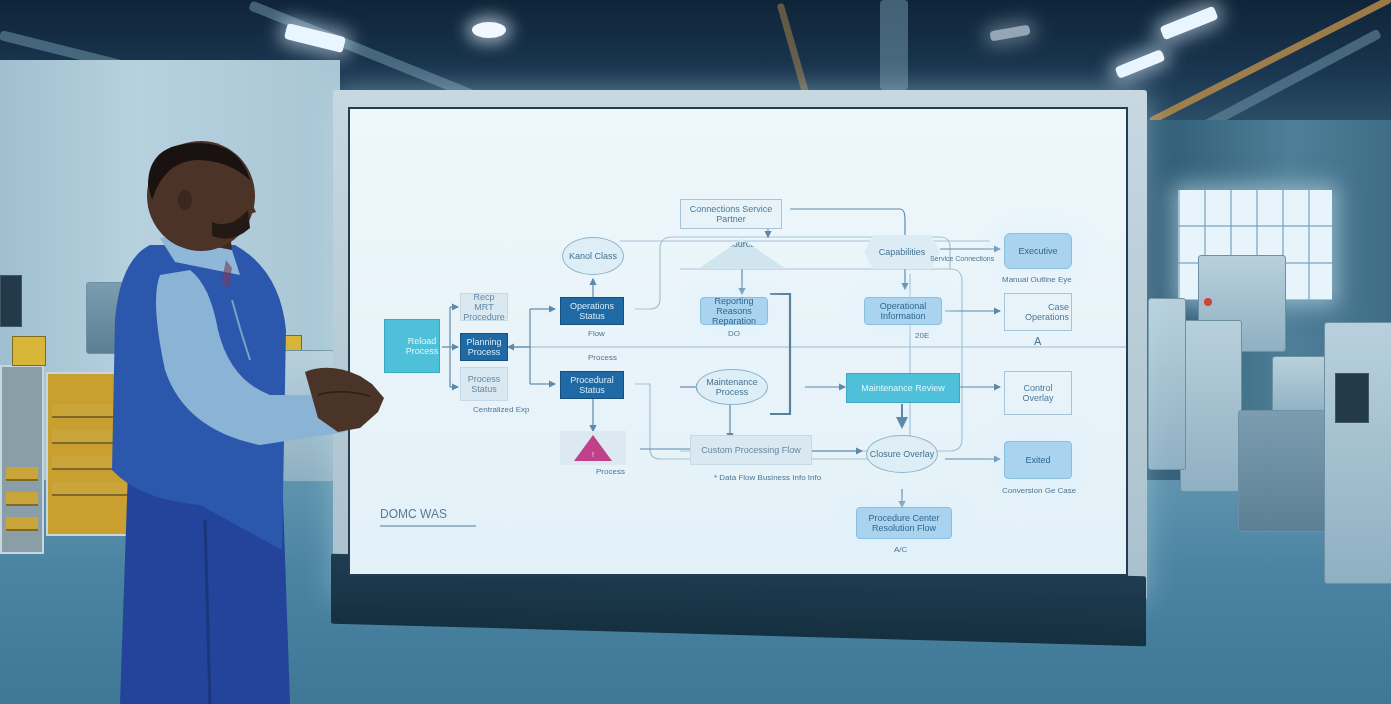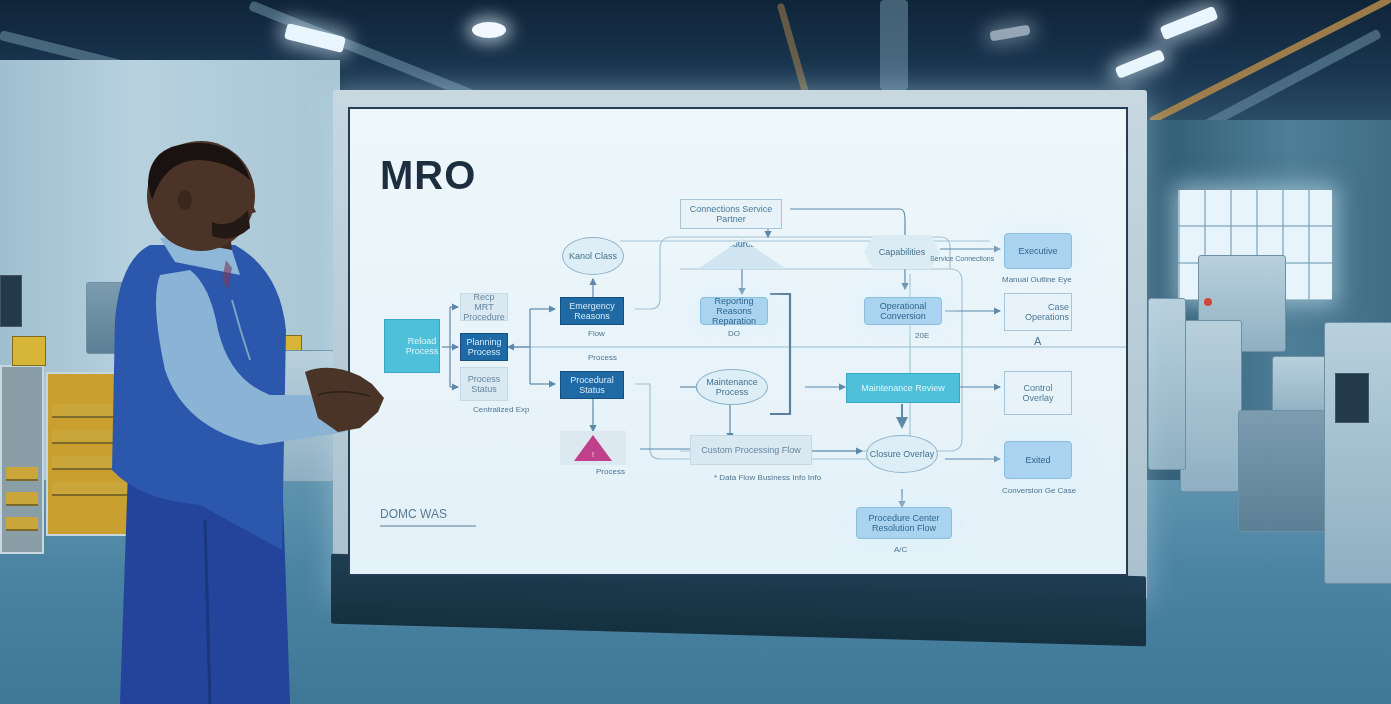--- a/index.html
+++ b/index.html
@@ -105,21 +105,20 @@
   <div class="machine" style="left:1272px;top:356px;width:56px;height:58px;"></div>
   <div class="machine dark" style="left:1238px;top:410px;width:90px;height:120px;"></div>
   <div class="machine" style="left:1324px;top:322px;width:67px;height:260px;">
     <div class="panel" style="left:10px;top:50px;width:32px;height:48px;"></div>
   </div>
   <div style="position:absolute;left:1204px;top:298px;width:8px;height:8px;background:#d0463a;border-radius:50%;"></div>
 
   <div class="display-frame"></div>
   <div class="display-base"></div>
   <div class="screen">
-    <div class="screen-title">MRO</div>
 
     <svg class="flow" width="776" height="465">
       <defs>
         <marker id="ah" markerWidth="6" markerHeight="6" refX="5" refY="3" orient="auto">
             <path d="M0,0 L6,3 L0,6 z" fill="#2f6690"></path>
           </marker>
       </defs>
       <g stroke="#2f6690" stroke-width="1.2" fill="none" opacity=".75">
 
         <path d="M92,238 L108,238" marker-end="url(#ah)"></path>
@@ -159,29 +158,29 @@
         <rect x="210" y="322" width="66" height="34" fill="#dde9f1"></rect>
         <path d="M243,326 L262,352 L224,352 Z" fill="#c0408a"></path>
         <text x="243" y="348" font-size="7" fill="#fbe6f2" text-anchor="middle" font-family="Liberation Sans, sans-serif">!</text>
       </g>
     </svg>
 
     <div class="node teal" style="left:34px;top:210px;width:56px;height:54px;padding-left:22px;">Reload Process</div>
     <div class="node pale" style="left:110px;top:184px;width:48px;height:28px;">Recp MRT Procedure</div>
     <div class="node dark" style="left:110px;top:224px;width:48px;height:28px;">Planning Process</div>
     <div class="node pale" style="left:110px;top:258px;width:48px;height:34px;">Process Status</div>
-    <div class="node dark" style="left:210px;top:188px;width:64px;height:28px;">Emergency Reasons</div>
+    <div class="node dark" style="left:210px;top:188px;width:64px;height:28px;">Operations Status</div>
     <div class="node dark" style="left:210px;top:262px;width:64px;height:28px;">Procedural Status</div>
     <div class="node ellipse" style="left:212px;top:128px;width:62px;height:38px;">Kanol Class</div>
     <div class="node outline" style="left:330px;top:90px;width:102px;height:30px;">Connections Service Partner</div>
     <div class="node triangle" style="left:348px;top:130px;width:88px;height:30px;">Sourcel</div>
     <div class="node light" style="left:350px;top:188px;width:68px;height:28px;">Reporting Reasons Reparation</div>
     <div class="node hexagon" style="left:514px;top:126px;width:76px;height:34px;text-align:center;">Capabilities</div>
-    <div class="node light" style="left:514px;top:188px;width:78px;height:28px;">Operational Conversion</div>
-    <div class="node light" style="left:654px;top:124px;width:68px;height:36px;">Executive</div>
+    <div class="node light" style="left:514px;top:188px;width:78px;height:28px;">Operational Information</div>
+    <div class="node light" style="left:654px;top:124px;width:68px;height:36px;border-radius:6px;">Executive</div>
     <div class="node outline" style="left:654px;top:184px;width:68px;height:38px;text-align:right;">Case Operations</div>
     <div class="node ellipse" style="left:346px;top:260px;width:72px;height:36px;">Maintenance Process</div>
     <div class="node teal" style="left:496px;top:264px;width:114px;height:30px;">Maintenance Review</div>
     <div class="node outline" style="left:654px;top:262px;width:68px;height:44px;">Control Overlay</div>
     <div class="node pale" style="left:340px;top:326px;width:122px;height:30px;">Custom Processing Flow</div>
     <div class="node ellipse" style="left:516px;top:326px;width:72px;height:38px;">Closure Overlay</div>
     <div class="node light" style="left:654px;top:332px;width:68px;height:38px;">Exited</div>
     <div class="node light" style="left:506px;top:398px;width:96px;height:32px;">Procedure Center Resolution Flow</div>
 
     <div class="caption" style="left:108px;top:296px;margin-left:15px;">Centralized Exp</div>

